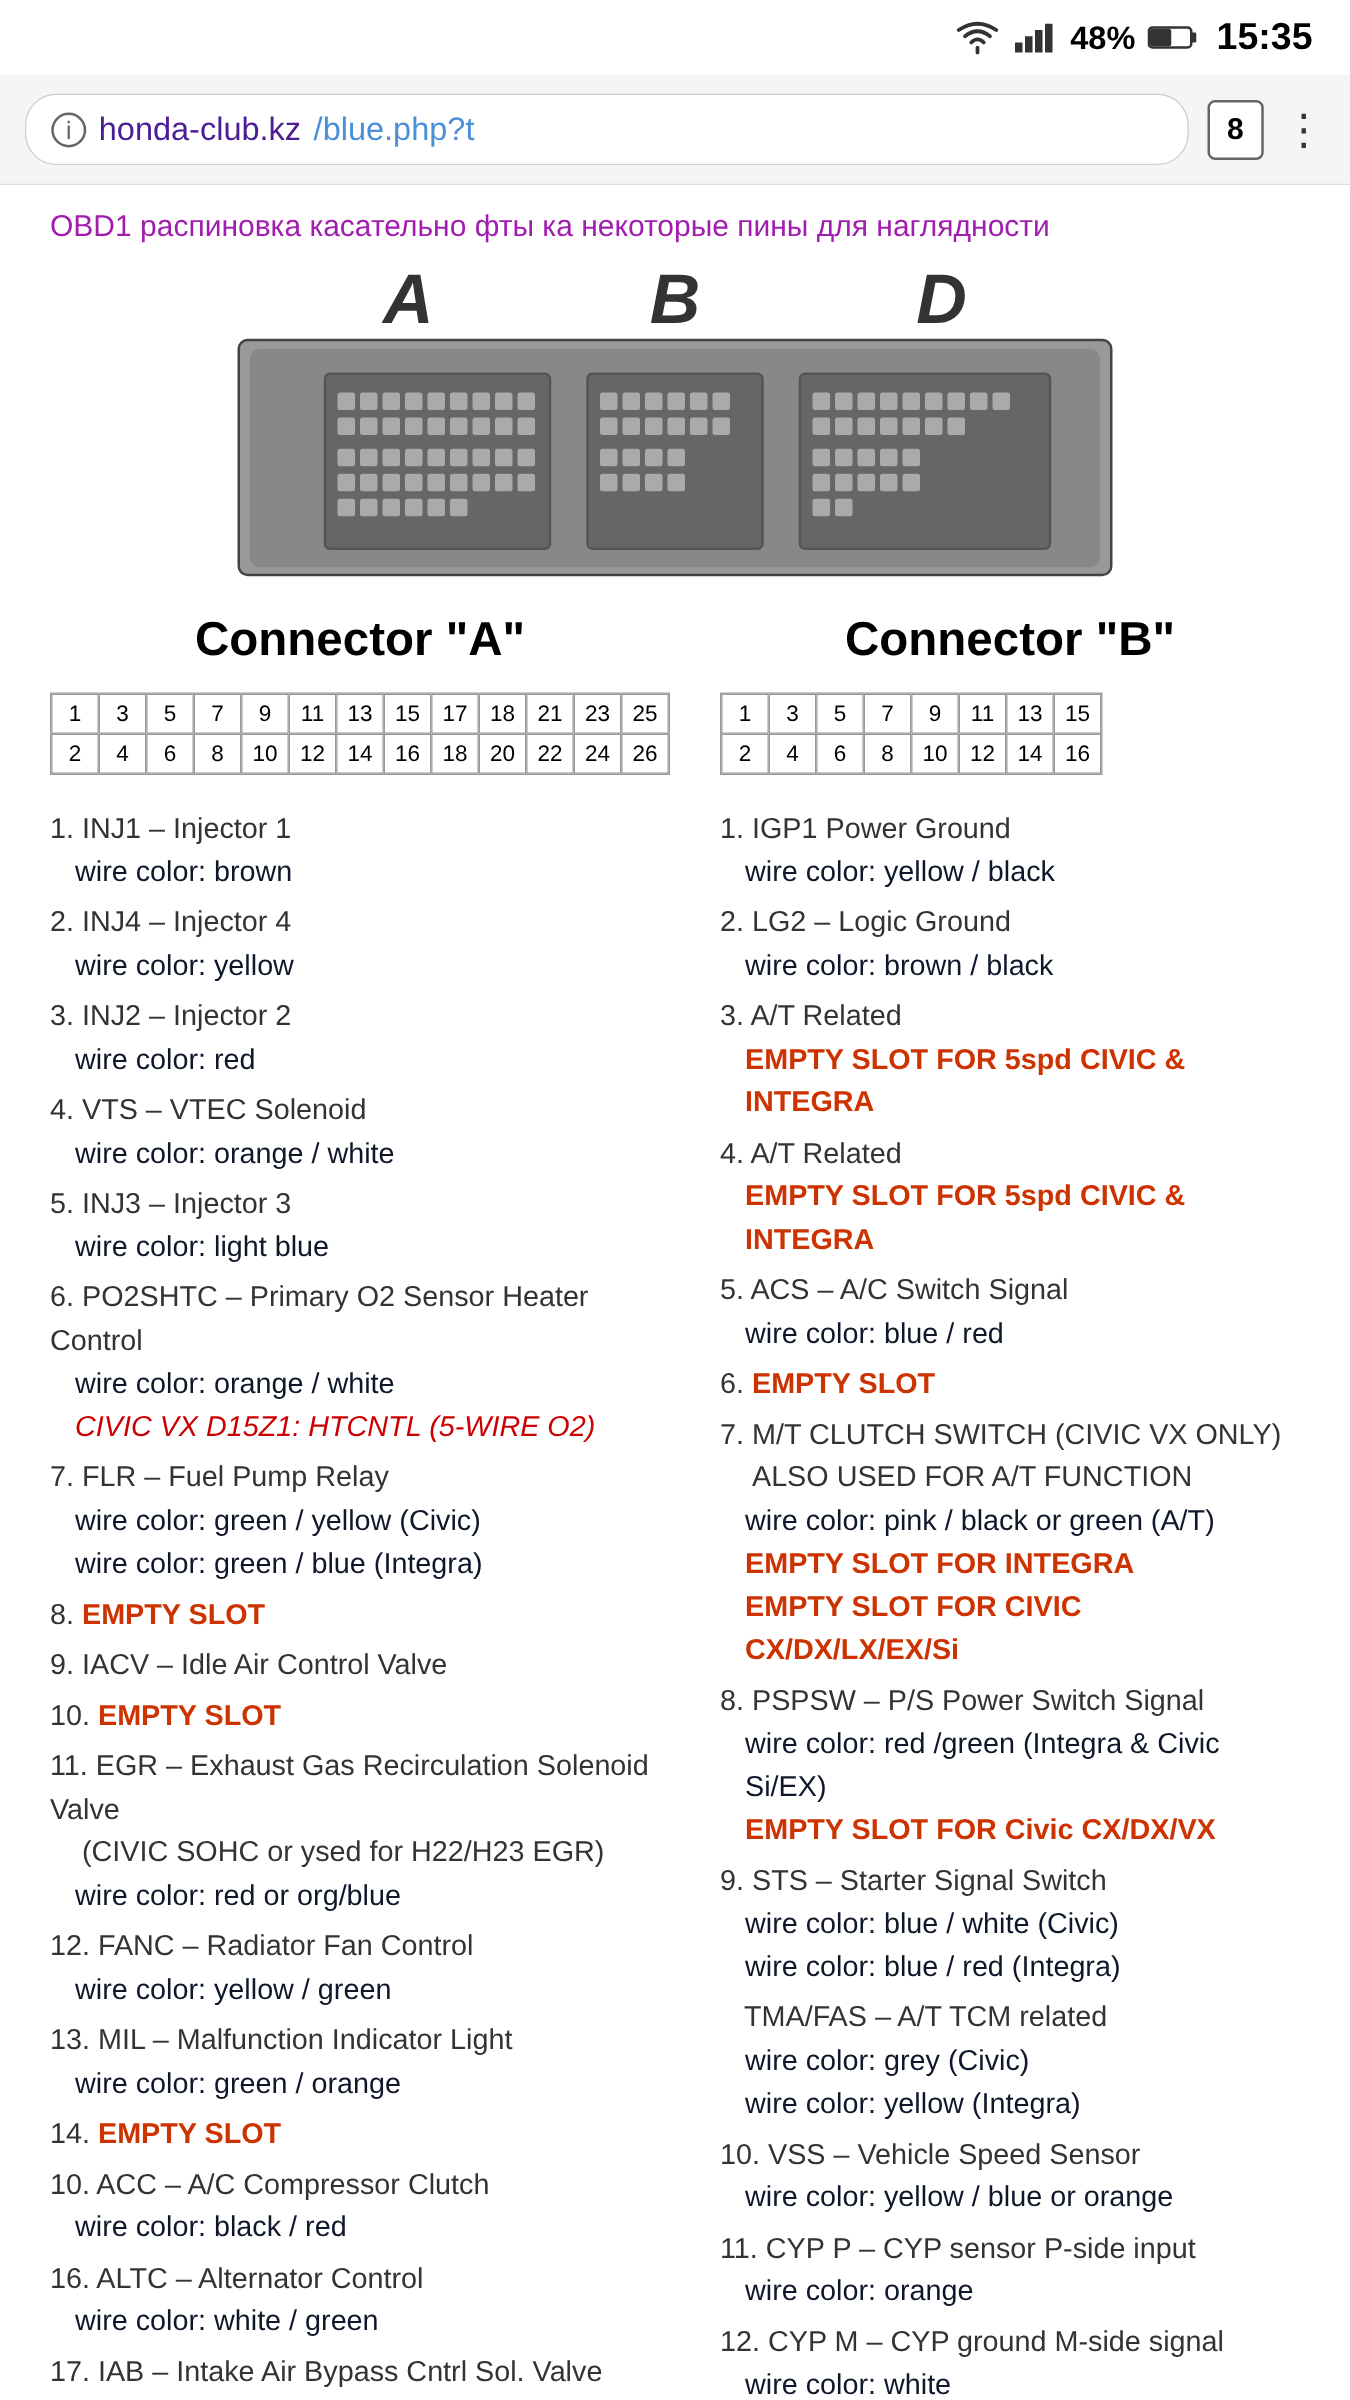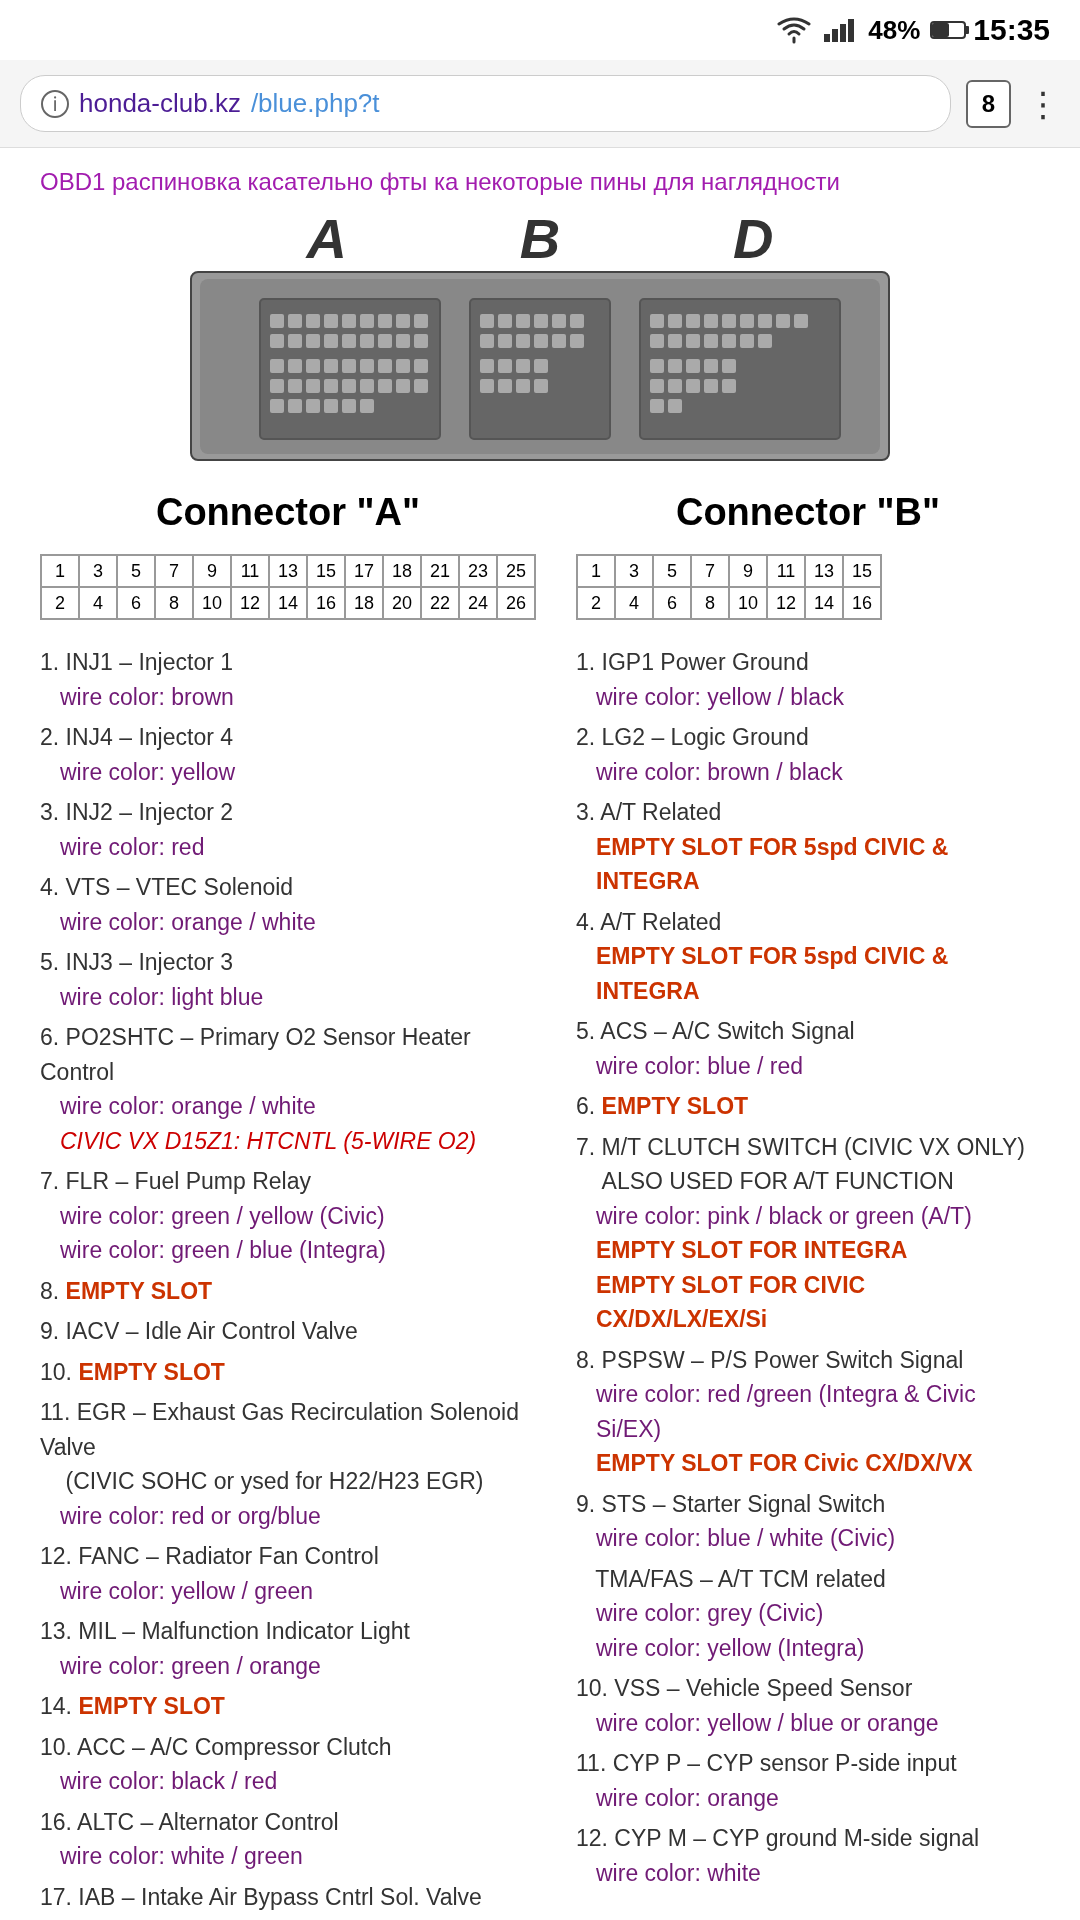--- a/index.html
+++ b/index.html
@@ -7,21 +7,21 @@
     body { width: 1080px; background: #fff; font-family: Arial, sans-serif; font-size: 28px; }
     
     
     .status-bar {
       background: #fff;
       height: 60px;
       display: flex;
       align-items: center;
       justify-content: flex-end;
       padding: 0 30px;
-      gap: 3px;
+      gap: 15px;
       font-size: 26px;
       font-weight: bold;
     }
     .status-icons { display: flex; align-items: center; gap: 10px; }
     .status-time { font-size: 30px; font-weight: bold; }
     
     
     .browser-bar {
       background: #f5f5f5;
       border-bottom: 1px solid #ddd;
@@ -132,21 +132,21 @@
       display: flex;
       align-items: center;
       justify-content: center;
       font-size: 18px;
     }
     
     
     .pin-list { font-size: 23px; line-height: 1.5; }
     .pin-item { margin-bottom: 6px; }
     .pin-name { color: #333; }
-    .wire-color { color: #701a75; margin-left: 20px; display: block; }
+    .wire-color { color: #0f172a; margin-left: 20px; display: block; }
     .empty-slot { color: #cc3300; font-weight: bold; margin-left: 20px; display: block; }
     .note-text { color: #cc0000; margin-left: 20px; font-style: italic; display: block; }
   </style>
 </head>
 <body>
 
 <div class="status-bar">
   <div class="status-icons">
 
     <svg width="36" height="28" viewBox="0 0 36 28">
@@ -476,20 +476,21 @@
           <span class="empty-slot">EMPTY SLOT FOR CIVIC CX/DX/LX/EX/Si</span>
         </div>
         <div class="pin-item">
           <span class="pin-name">8. PSPSW – P/S Power Switch Signal</span>
           <span class="wire-color">wire color: red /green (Integra &amp; Civic Si/EX)</span>
           <span class="empty-slot">EMPTY SLOT FOR Civic CX/DX/VX</span>
         </div>
         <div class="pin-item">
           <span class="pin-name">9. STS – Starter Signal Switch</span>
           <span class="wire-color">wire color: blue / white (Civic)</span>
+          <span class="wire-color">wire color: blue / red (Integra)</span>
         </div>
         <div class="pin-item">
           <span class="pin-name">&nbsp;&nbsp;&nbsp;TMA/FAS – A/T TCM related</span>
           <span class="wire-color">wire color: grey (Civic)</span>
           <span class="wire-color">wire color: yellow (Integra)</span>
         </div>
         <div class="pin-item">
           <span class="pin-name">10. VSS – Vehicle Speed Sensor</span>
           <span class="wire-color">wire color: yellow / blue or orange</span>
         </div>

